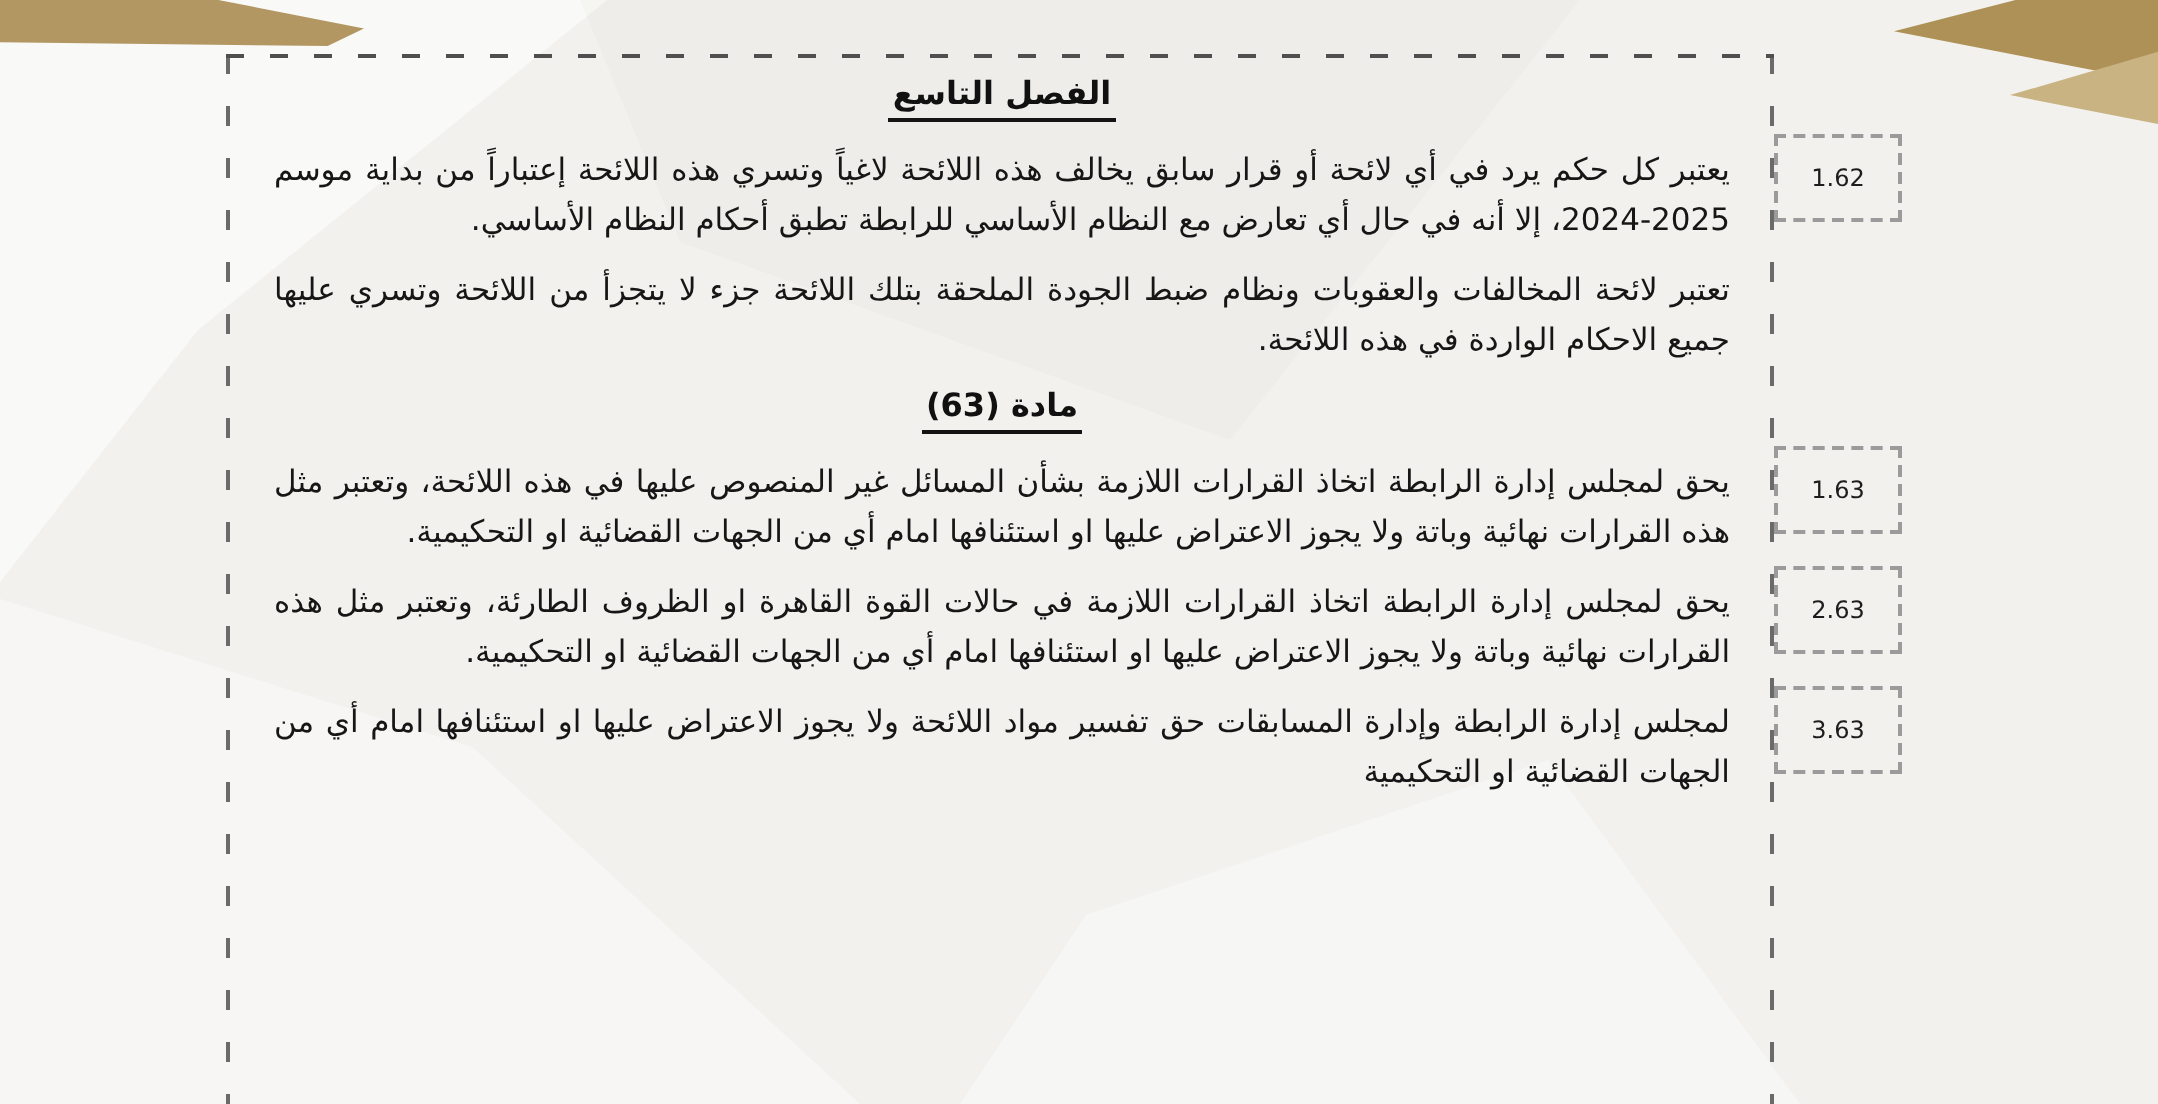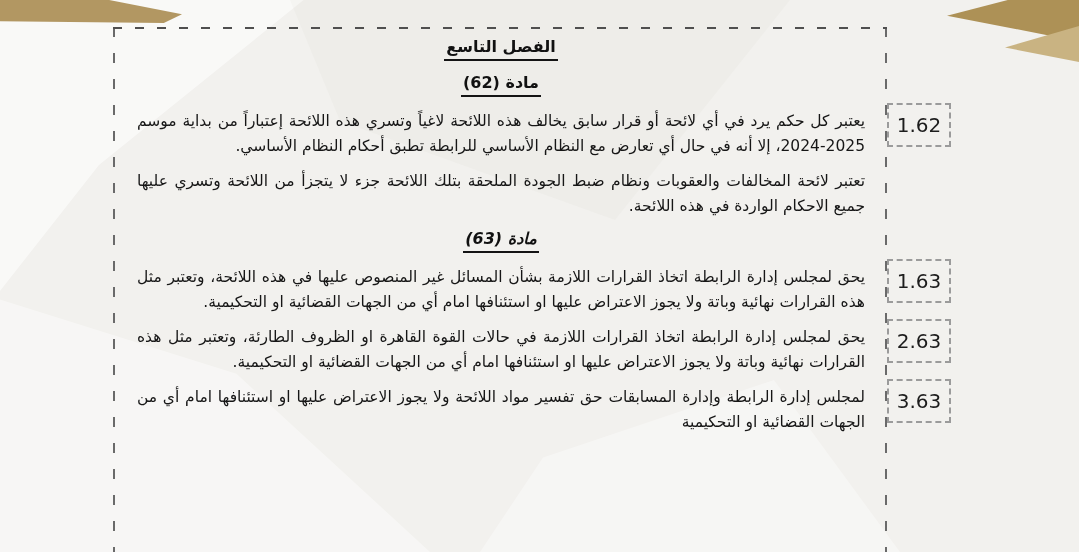--- a/index.html
+++ b/index.html
@@ -66,21 +66,21 @@
   .clause { position: relative; margin: 0 0 10px; }
   .clause-text {
     margin: 10px; font-size: 15.5px; line-height: 25px; color: #161616;
     text-align: justify; text-align-last: right;
   }
   .clause-num {
     position: absolute; top: -6px; left: auto; right: -76px;
     width: 64px; height: 44px;
     border: 2px dashed #9b9b9b;
     display: flex; align-items: center; justify-content: center;
-    font-size: 20px; color: #1d1d1d; background: transparent;
+    font-size: 12px; color: #1d1d1d; background: transparent;
     direction: ltr;
   }
 </style>
 </head>
 <body>
 
 <div class="page">
 
   <div class="facet facet-a"></div>
   <div class="facet facet-b"></div>
@@ -90,34 +90,31 @@
   <div class="corner-tl"></div>
   <div class="corner-tr"></div>
   <div class="corner-tr-light"></div>
 
   <div class="content-box">
 
     <div class="hdr">
       <span>الفصل التاسع</span>
     </div>
 
-    <div class="hdr">
-      <span>مادة (62)</span>
-    </div>
 
     <div class="clause">
       <div class="clause-num">1.62</div>
       <p class="clause-text">يعتبر كل حكم يرد في أي لائحة أو قرار سابق يخالف هذه اللائحة لاغياً وتسري هذه اللائحة إعتباراً من بداية موسم 2025-2024، إلا أنه في حال أي تعارض مع النظام الأساسي للرابطة تطبق أحكام النظام الأساسي.</p>
     </div>
 
     <div class="clause">
       <p class="clause-text">تعتبر لائحة المخالفات والعقوبات ونظام ضبط الجودة الملحقة بتلك اللائحة جزء لا يتجزأ من اللائحة وتسري عليها جميع الاحكام الواردة في هذه اللائحة.</p>
     </div>
 
-    <div class="hdr" style="margin-top:4px;font-style:italic;">
+    <div class="hdr" style="margin-top:4px;">
       <span>مادة (63)</span>
     </div>
 
     <div class="clause">
       <div class="clause-num">1.63</div>
       <p class="clause-text">يحق لمجلس إدارة الرابطة اتخاذ القرارات اللازمة بشأن المسائل غير المنصوص عليها في هذه اللائحة، وتعتبر مثل هذه القرارات نهائية وباتة ولا يجوز الاعتراض عليها او استئنافها امام أي من الجهات القضائية او التحكيمية.</p>
     </div>
 
     <div class="clause">
       <div class="clause-num">2.63</div>

